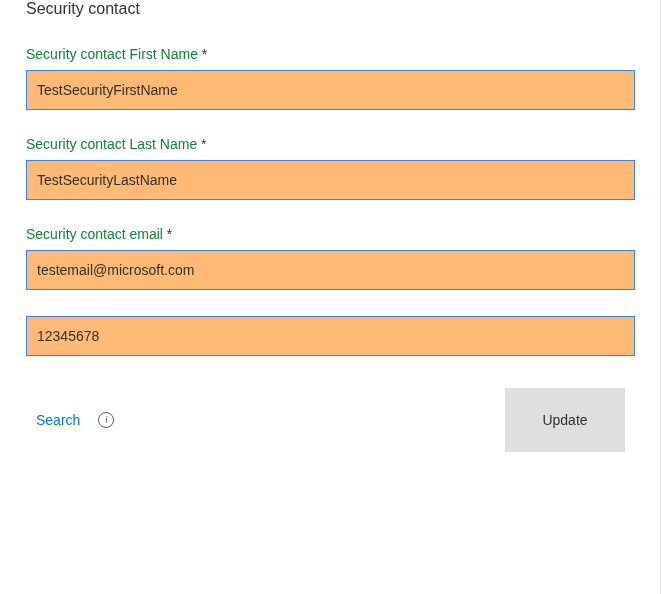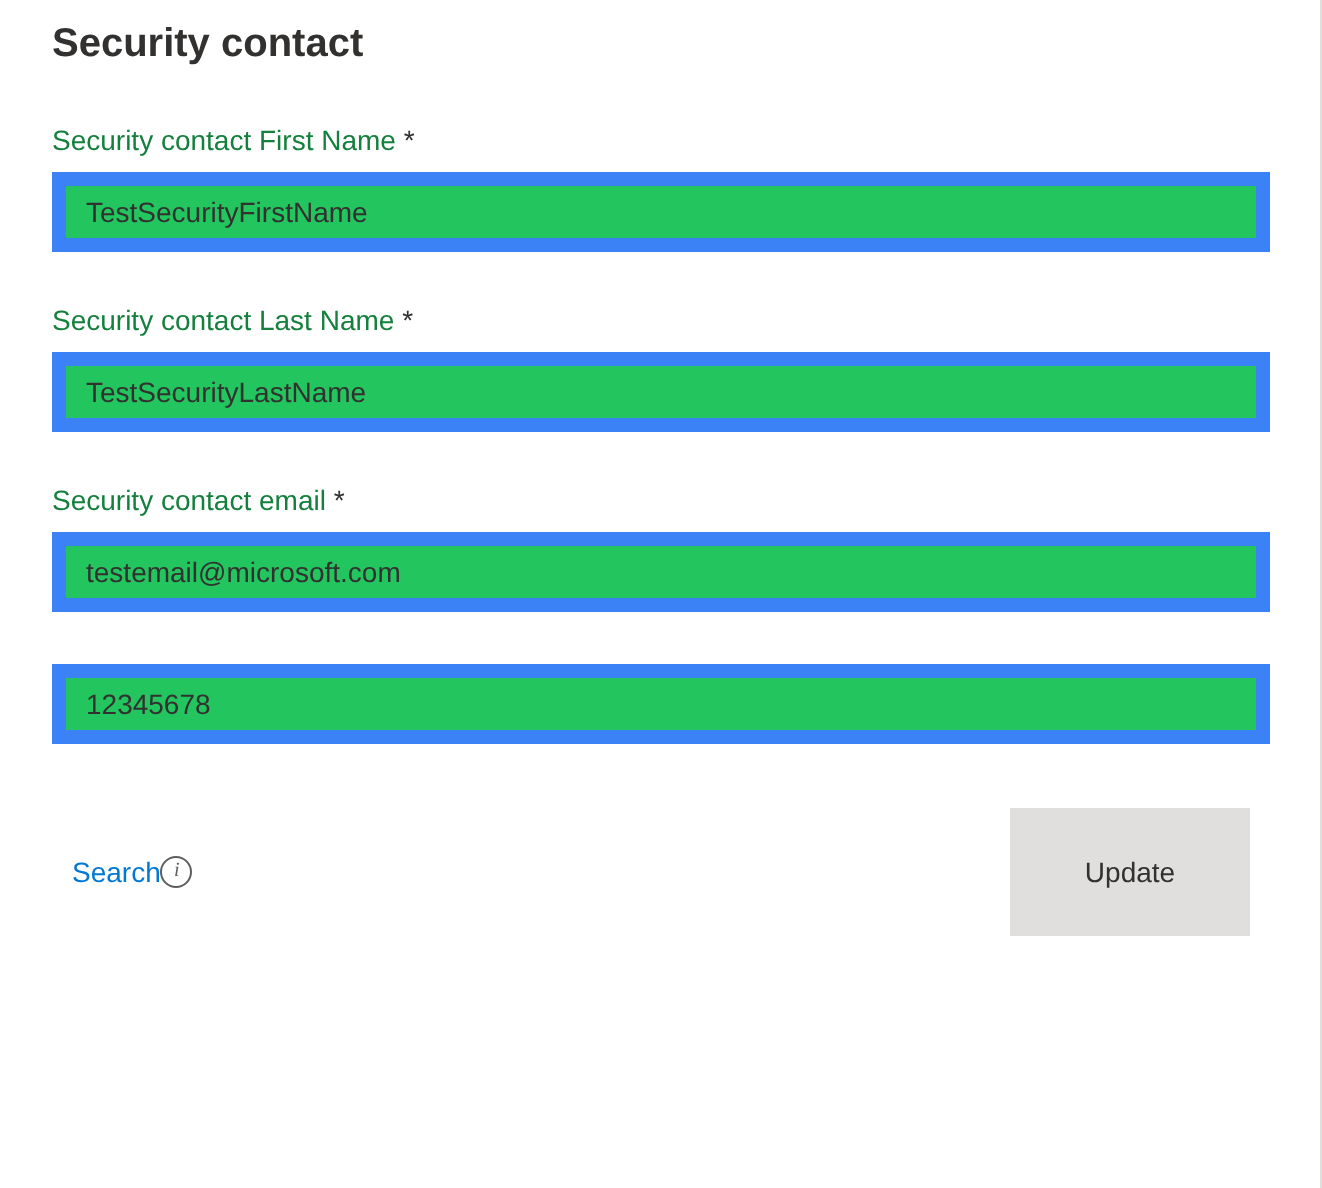--- a/index.html
+++ b/index.html
@@ -12,25 +12,25 @@
       font-size: 14px;
       color: #323130;
       background: #ffffff;
       width: 661px;
       padding: 0 0 0 0;
     }
     .container {
       padding: 0 26px 20px 26px;
     }
     .section-title {
-      font-size: 20px;
-      font-weight: 700;
+      font-size: 16px;
+      font-weight: 400;
       color: #323130;
       margin-bottom: 28px;
-      padding-top: 11px;
+      padding-top: 0;
     }
     .field-group {
       margin-bottom: 26px;
     }
     .field-label {
       font-size: 14px;
       font-weight: 400;
       color: #15803d;
       margin-bottom: 8px;
       display: block;
@@ -39,34 +39,35 @@
       content: " *";
       color: #323130;
     }
     .text-input {
       width: 100%;
       height: 40px;
       padding: 8px 10px;
       font-size: 14px;
       font-family: inherit;
       color: #323130;
-      background: #22c55e;
-      border: 7px solid #3b82f6;
+      background: #fdba74;
+      border: 1px solid #3b82f6;
       outline: none;
     }
     .footer-bar {
       display: flex;
       align-items: center;
       justify-content: space-between;
       margin-top: 24px;
       padding: 6px 10px 0 10px;
     }
     .footer-left {
       display: flex;
       align-items: center;
+      gap: 18px;
     }
     .search-link {
       color: #0078d4;
       font-size: 14px;
       cursor: pointer;
       text-decoration: none;
     }
     .info-icon {
       width: 16px;
       height: 16px;

